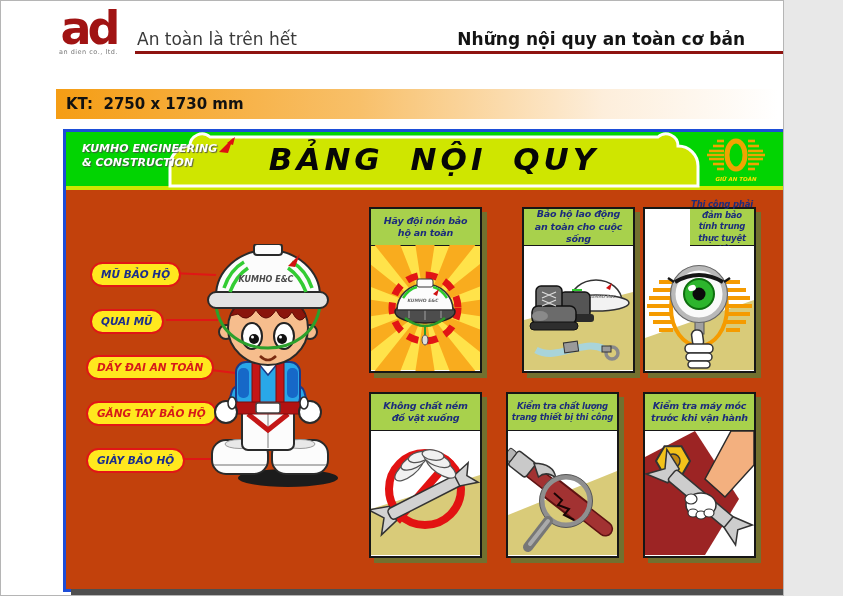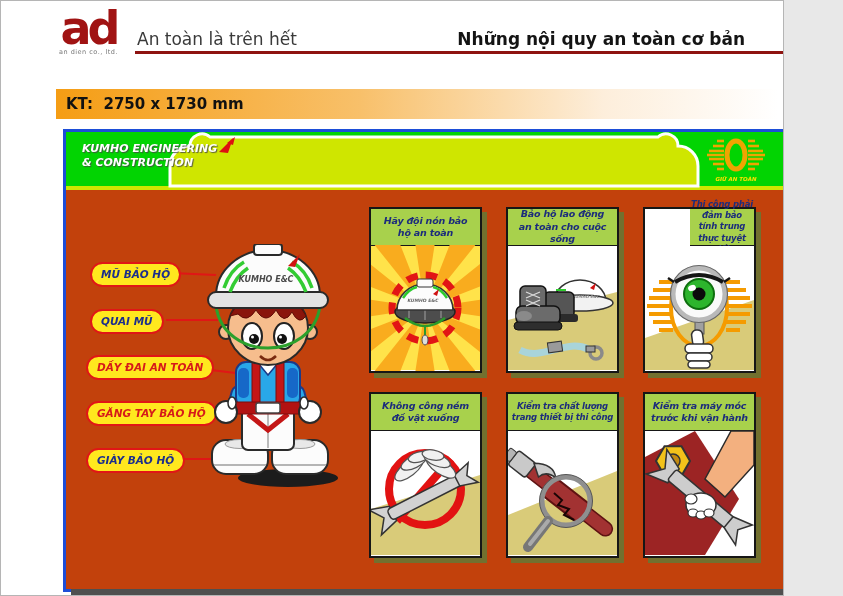--- a/index.html
+++ b/index.html
@@ -66,20 +66,21 @@
       <path d="M104,54 V34 A20,20 0 0 1 124,14 A12,12 0 0 1 144,5 L592,5 A12,12 0 0 1 612,14 A20,20 0 0 1 632,34 V54 Z" fill="#cfe600" stroke="#ffffff" stroke-width="3"></path>
     </svg>
     <div id="company" class="abs">
       <span>KUMHO ENGINEERING</span>
       <span>&amp; CONSTRUCTION</span>
     </div>
     <svg id="kumho-arrow" class="abs" width="20" height="18" viewBox="0 0 20 18">
       <polygon points="1,15 15,1 10,16" fill="#dd1111"></polygon>
       <polygon points="9,6 17,0 15,8" fill="#dd1111"></polygon>
     </svg>
+    <div id="board-title" class="abs">BẢNG NỘI QUY</div>
     <svg id="badge" class="abs" width="58" height="50" viewBox="0 0 58 50">
       <g stroke="#f0a400" stroke-width="2.6">
         <line x1="10" y1="6" x2="17" y2="6"></line>
           <line x1="6" y1="11" x2="17" y2="11"></line>
         <line x1="2" y1="16" x2="17" y2="16"></line>
           <line x1="0" y1="20" x2="17" y2="20"></line>
         <line x1="2" y1="24" x2="17" y2="24"></line>
           <line x1="6" y1="29" x2="17" y2="29"></line>
         <line x1="10" y1="34" x2="17" y2="34"></line>
         <line x1="41" y1="6" x2="48" y2="6"></line>
@@ -195,21 +196,21 @@
           <path d="M76,52 q-6,-9 -14,-11" stroke="#2ecc2e" stroke-width="2.5" fill="none"></path>
           <text x="52" y="56" text-anchor="middle" font-size="4.5" font-weight="bold" fill="#666">KUMHO E&amp;C</text>
           <polygon points="62,48 68,43 66,50" fill="#d01212"></polygon>
           <path d="M34,72 Q54,88 74,72" stroke="#2a9a2a" stroke-width="2.5" fill="none"></path>
           <line x1="54" y1="81" x2="54" y2="90" stroke="#2a9a2a" stroke-width="2"></line>
           <ellipse cx="54" cy="94" rx="3" ry="5" fill="#ddd" stroke="#555"></ellipse>
         </svg>
       </div>
     </div>
 
-    <div class="panel" style="left:440px;top:75px;">
+    <div class="panel" style="left:456px;top:75px;">
       <div class="panel-h">
         <span>Bảo hộ lao động</span>
         <span>an toàn cho cuộc sống</span>
       </div>
       <div class="panel-img">
         <svg viewBox="0 0 109 124">
           <rect width="109" height="124" fill="#ffffff"></rect>
           <polygon points="0,74 109,46 109,124 0,124" fill="#d9cb79"></polygon>
           <g transform="translate(18,4)">
             <path d="M28,52 A26,22 0 0 1 80,52 Z" fill="#fff" stroke="#333" stroke-width="1.5"></path>
@@ -273,21 +274,21 @@
           <rect x="47" y="84" width="11" height="17" rx="5" fill="#fff" stroke="#333" stroke-width="1.5" transform="rotate(-8 52 92)"></rect>
           <rect x="40" y="98" width="28" height="9" rx="4.5" fill="#fff" stroke="#333" stroke-width="1.5"></rect>
           <rect x="41" y="107" width="26" height="8" rx="4" fill="#fff" stroke="#333" stroke-width="1.5"></rect>
           <rect x="43" y="115" width="22" height="7" rx="3.5" fill="#fff" stroke="#333" stroke-width="1.5"></rect>
         </svg>
       </div>
     </div>
 
     <div class="panel" style="left:303px;top:260px;">
       <div class="panel-h">
-        <span>Không công ném</span>
+        <span>Không chất ném</span>
         <span>đồ vật xuống</span>
       </div>
       <div class="panel-img">
         <svg viewBox="0 0 109 124">
           <rect width="109" height="124" fill="#ffffff"></rect>
           <polygon points="0,78 109,44 109,124 0,124" fill="#d9cb79"></polygon>
           <circle cx="54" cy="58" r="36" fill="none" stroke="#e21212" stroke-width="8"></circle>
           <line x1="80" y1="28" x2="26" y2="90" stroke="#e21212" stroke-width="8"></line>
           <g transform="translate(54,66) rotate(-27)">
             <polygon points="-56,-14 -36,-8 -36,8 -56,14 -46,0" fill="#d2d2d2" stroke="#333" stroke-width="1.5"></polygon>

